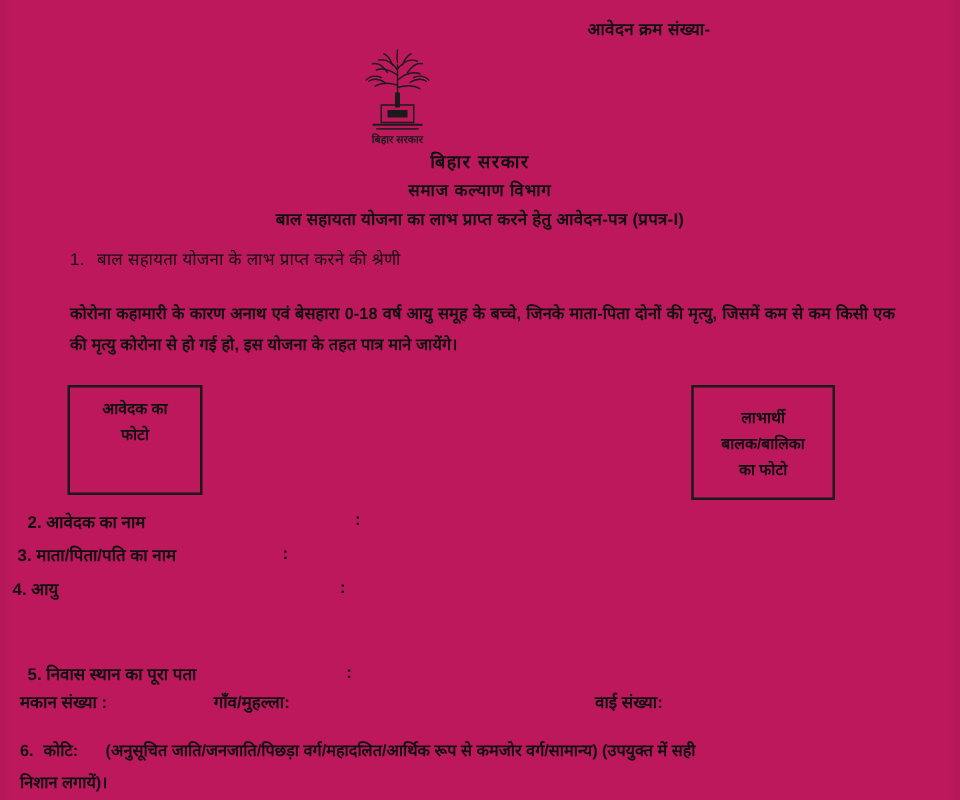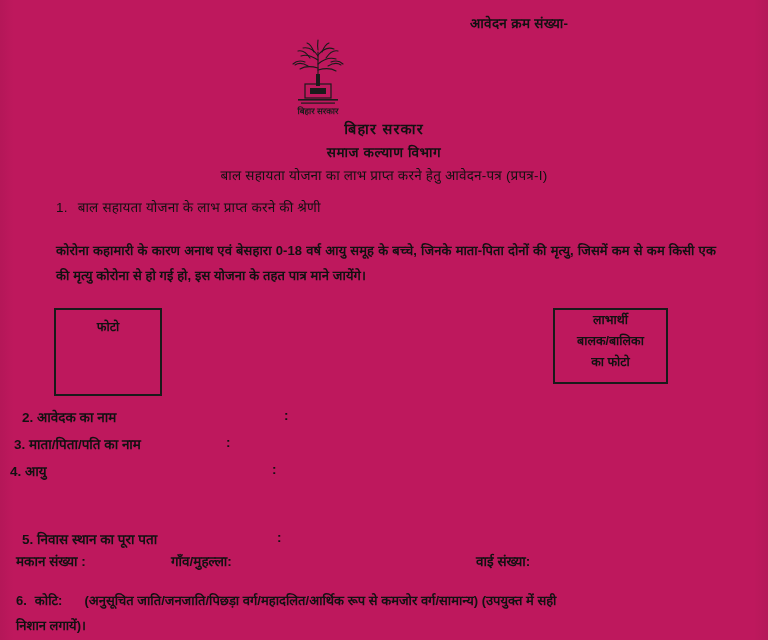--- a/index.html
+++ b/index.html
@@ -57,21 +57,21 @@
     margin-bottom: 5px;
   }
   .org-line2 {
     font-size: 13.5px;
     font-weight: 700;
     letter-spacing: 0.6px;
     margin-bottom: 5px;
   }
   .org-line3 {
     font-size: 13.5px;
-    font-weight: 400;
+    font-weight: 700;
     letter-spacing: 0.2px;
   }
 
   
   .sec1 {
     position: absolute;
     top: 198px;
     left: 56px;
     font-size: 13.5px;
     font-weight: 400;
@@ -105,21 +105,22 @@
     top: 308px;
     left: 54px;
     width: 108px;
     height: 88px;
     padding-top: 7px;
   }
   .photo-beneficiary {
     top: 308px;
     left: 553px;
     width: 115px;
-    height: 76px;
+    height: 92px;
+    padding-top: 14px;
   }
 
   
   .field {
     position: absolute;
     font-size: 13.5px;
     font-weight: 700;
     white-space: nowrap;
   }
   .field .colon {
@@ -217,20 +218,21 @@
     <div class="org-line3">बाल सहायता योजना का लाभ प्राप्त करने हेतु आवेदन-पत्र (प्रपत्र-I)</div>
   </div>
 
   <div class="sec1">
     <span class="num">1.</span><span>बाल सहायता योजना के लाभ प्राप्त करने की श्रेणी</span>
   </div>
 
   <div class="para">कोरोना कहामारी के कारण अनाथ एवं बेसहारा 0-18 वर्ष आयु समूह के बच्चे, जिनके माता-पिता दोनों की मृत्यु, जिसमें कम से कम किसी एक की मृत्यु कोरोना से हो गई हो, इस योजना के तहत पात्र माने जायेंगे।</div>
 
   <div class="photo-box photo-applicant">
+    <div>आवेदक का</div>
     <div>फोटो</div>
   </div>
 
   <div class="photo-box photo-beneficiary">
     <div>लाभार्थी</div>
     <div>बालक/बालिका</div>
     <div>का फोटो</div>
   </div>
 
   <div class="field f2">

